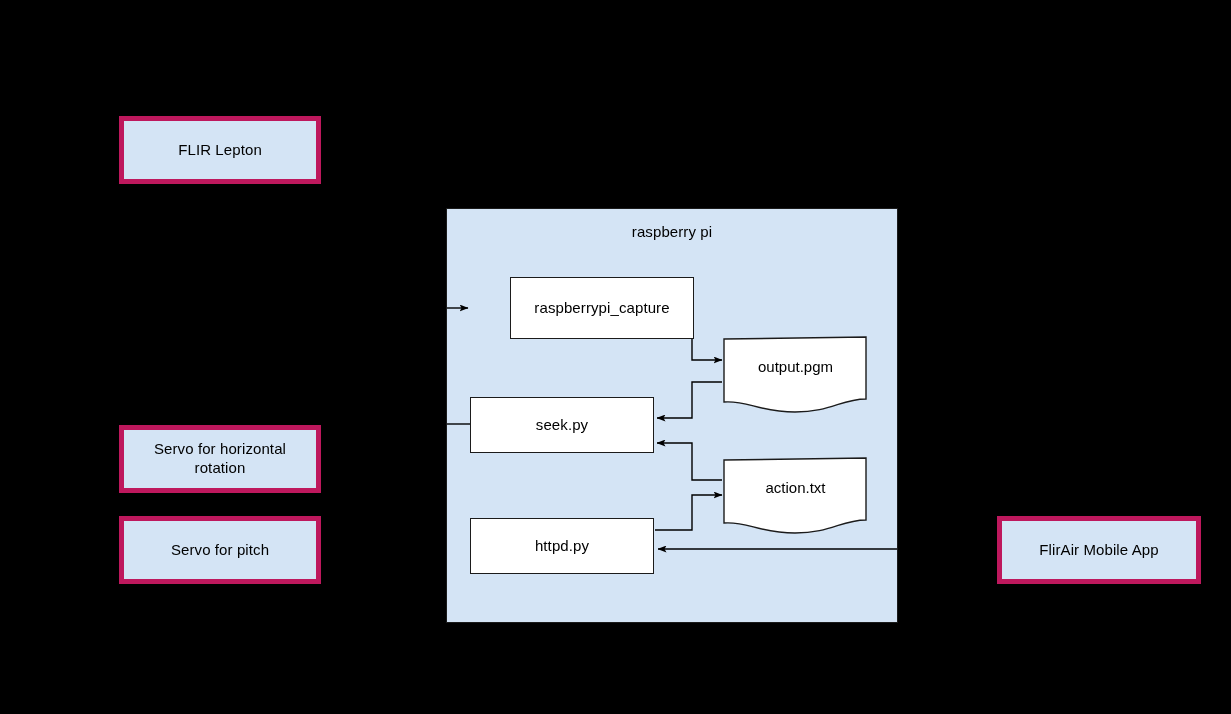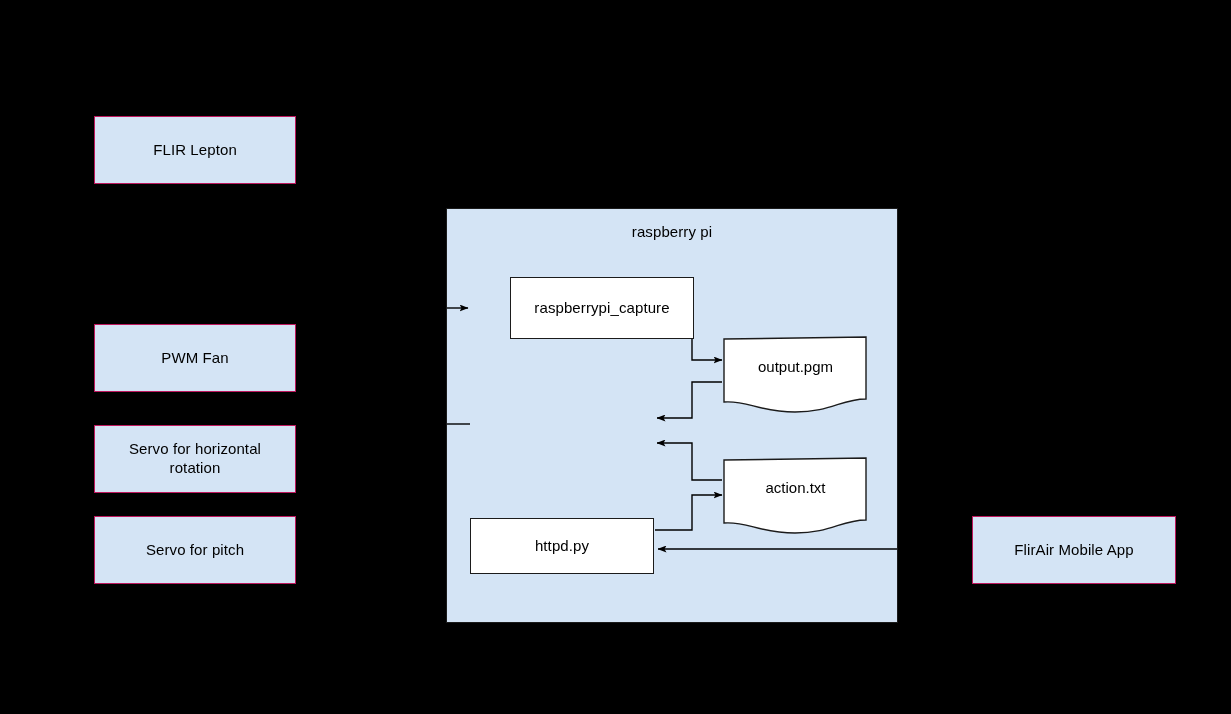--- a/index.html
+++ b/index.html
@@ -24,21 +24,22 @@
     align-items: center;
     justify-content: center;
     text-align: center;
     color: #000000;
     font-size: 15px;
     line-height: 1.25;
     letter-spacing: 0.1px;
   }
   .blue-box {
     background: #d4e4f5;
-    border: 1px solid #be185d;
+    border: 5px solid #be185d;
+    margin-left: 25px;
   }
   .white-box {
     background: #ffffff;
     border: 1px solid #1b1b1b;
   }
   .container-box {
     background: #d4e4f5;
     border: 1px solid #1b1b1b;
     display: block;
   }
@@ -116,36 +117,36 @@
       <path d="M897,549 L658,549" marker-end="url(#arrowhead)"></path>
     </g>
   </svg>
 
   <div class="mask-gap" style="left:899px; top:208px; width:74px; height:416px;"></div>
 
   <div class="node blue-box" style="left:94px; top:116px; width:202px; height:68px;">
     <span>FLIR Lepton</span>
   </div>
 
-  <div class="node blue-box" style="left:94px; top:324px; width:202px; height:68px;">
-    <span>PWM Fan</span>
-  </div>
 
   <div class="node blue-box" style="left:94px; top:425px; width:202px; height:68px; padding:13px 12px;">
     <span>Servo for horizontal rotation</span>
   </div>
 
   <div class="node blue-box" style="left:94px; top:516px; width:202px; height:68px;">
     <span>Servo for pitch</span>
   </div>
 
   <div class="node white-box" style="left:470px; top:277px; width:184px; height:62px;margin-left:40px;">
     <span>raspberrypi_capture</span>
   </div>
 
+  <div class="node white-box" style="left:470px; top:397px; width:184px; height:56px;">
+    <span>seek.py</span>
+  </div>
 
   <div class="node white-box" style="left:470px; top:518px; width:184px; height:56px;justify-content:center;">
     <span>httpd.py</span>
   </div>
 
   <div class="doc-node" style="left:723px; top:336px; width:145px; height:78px;">
     <svg class="doc-svg" width="145" height="78" viewBox="0 0 145 78">
       <path d="M1,3 L143,1 L143,63 C118,63 108,76 72,76 C36,76 24,64 1,66 Z" fill="#ffffff" stroke="#1b1b1b" stroke-width="1.4"></path>
     </svg>
     <span class="doc-label" style="margin-top:22px;">output.pgm</span>

